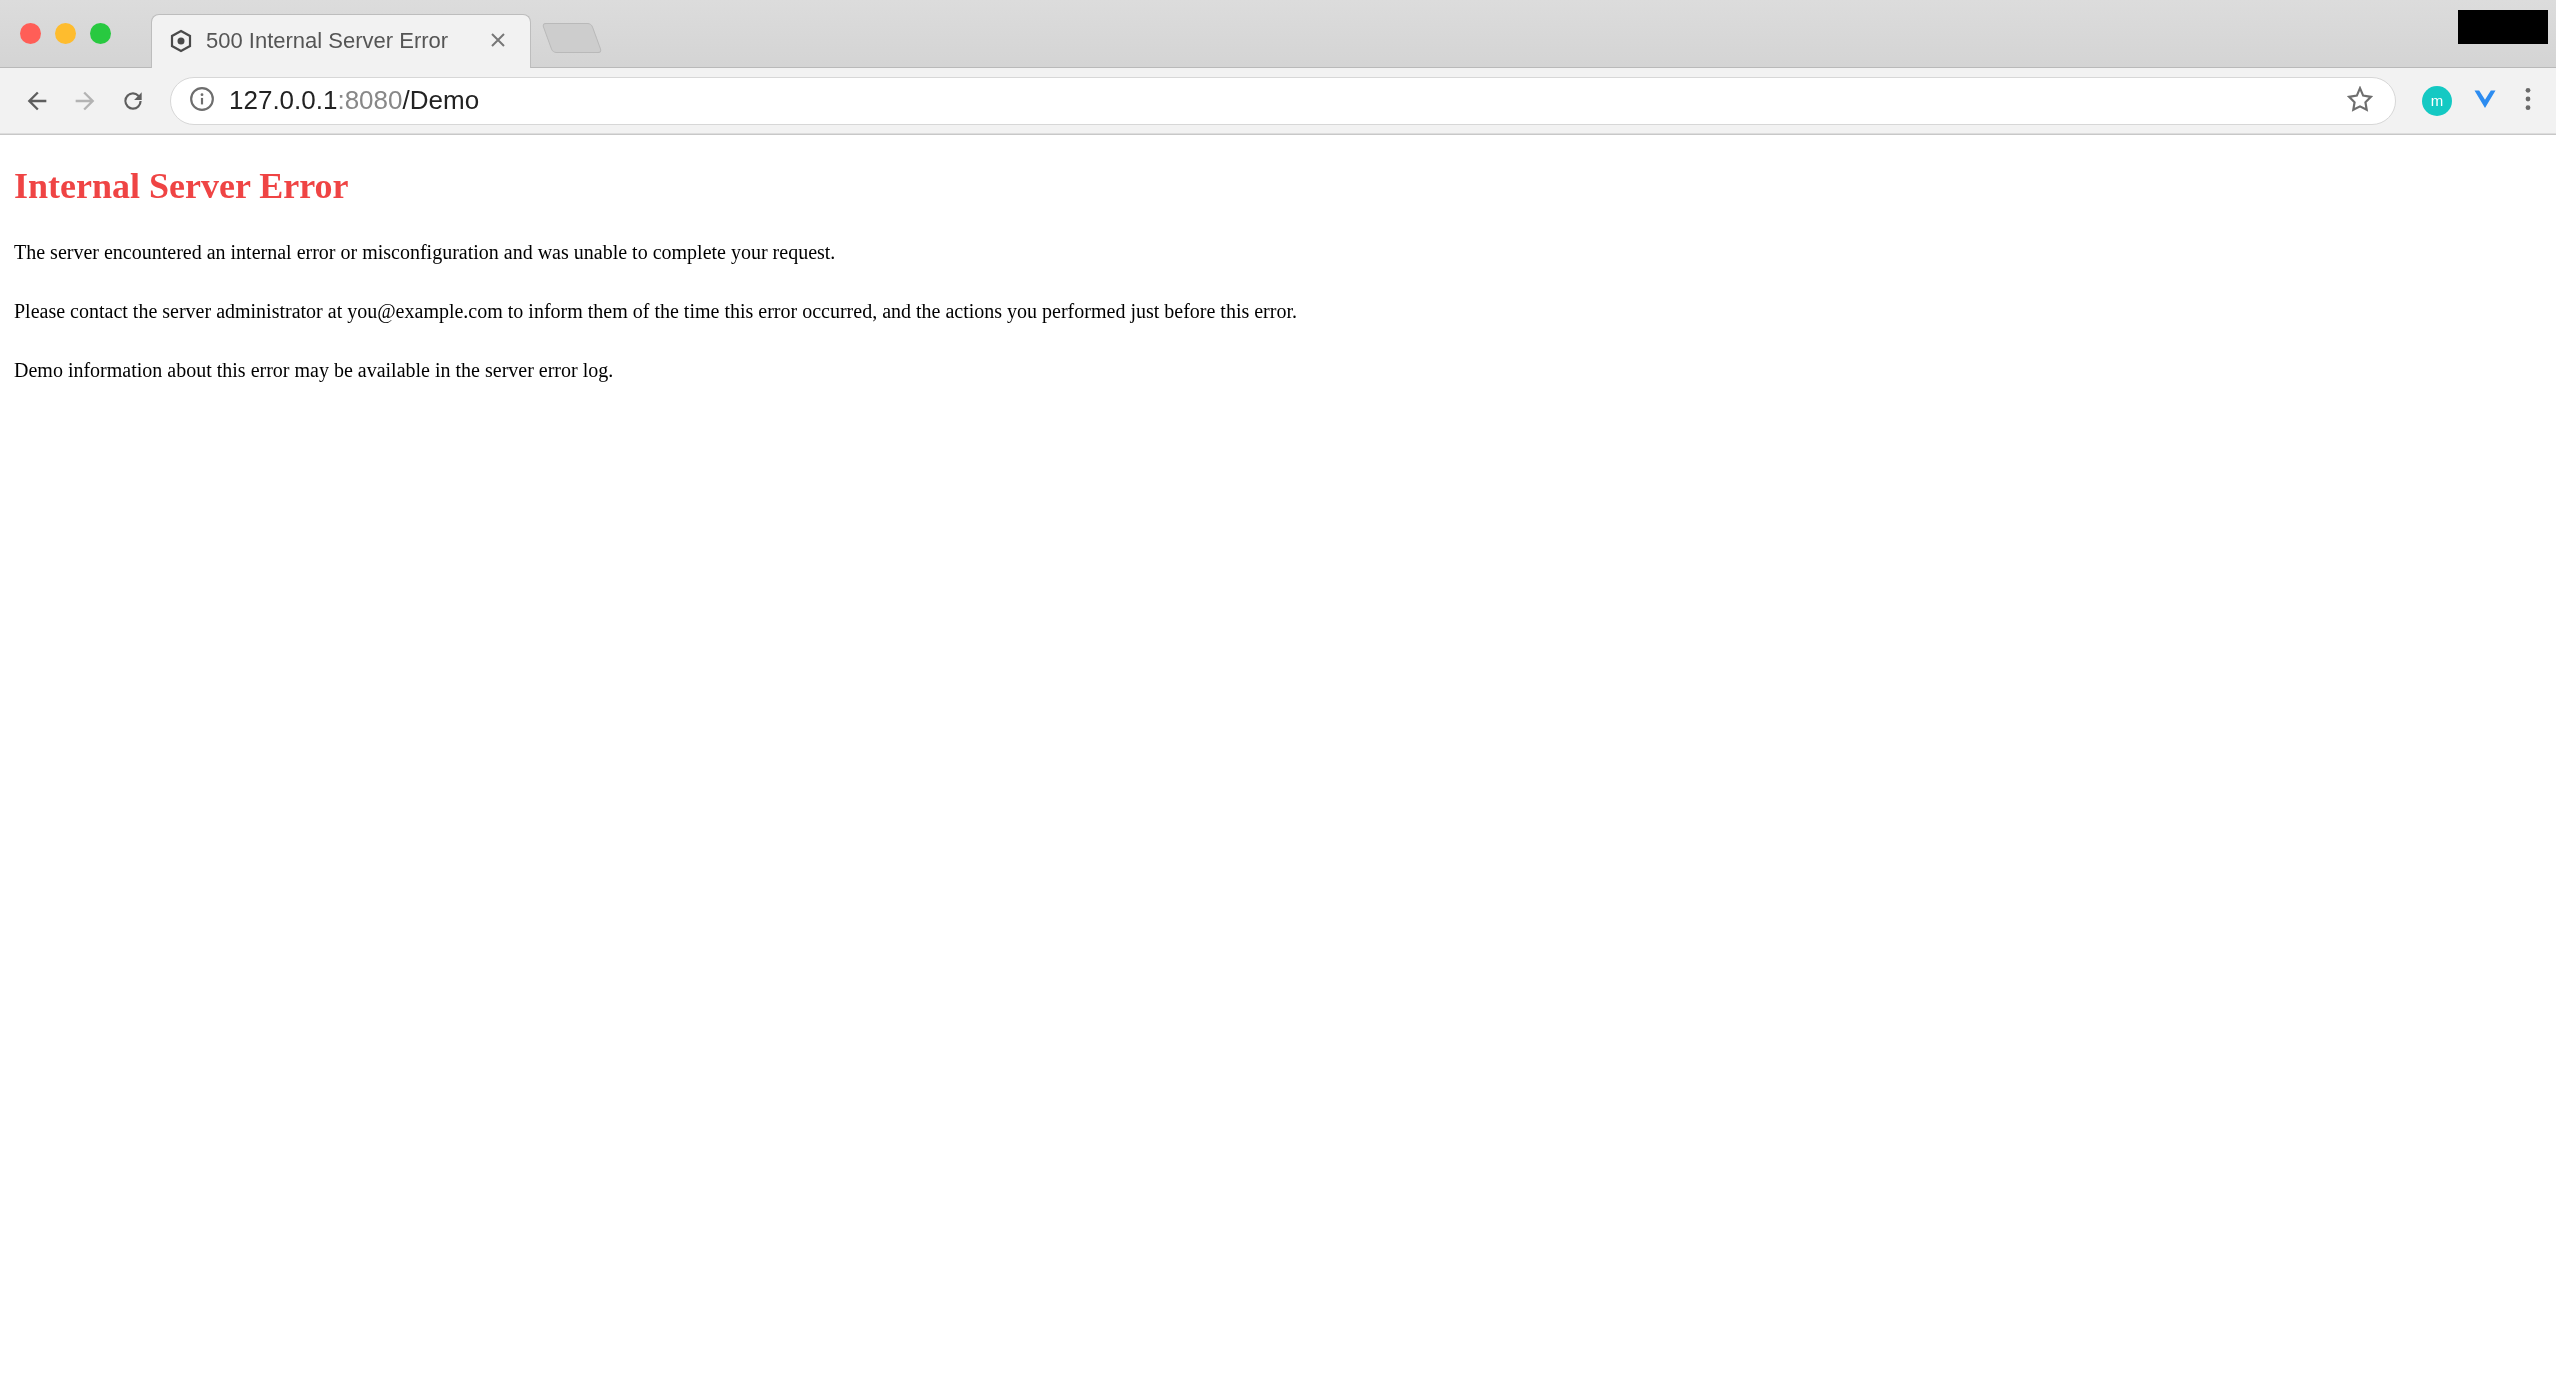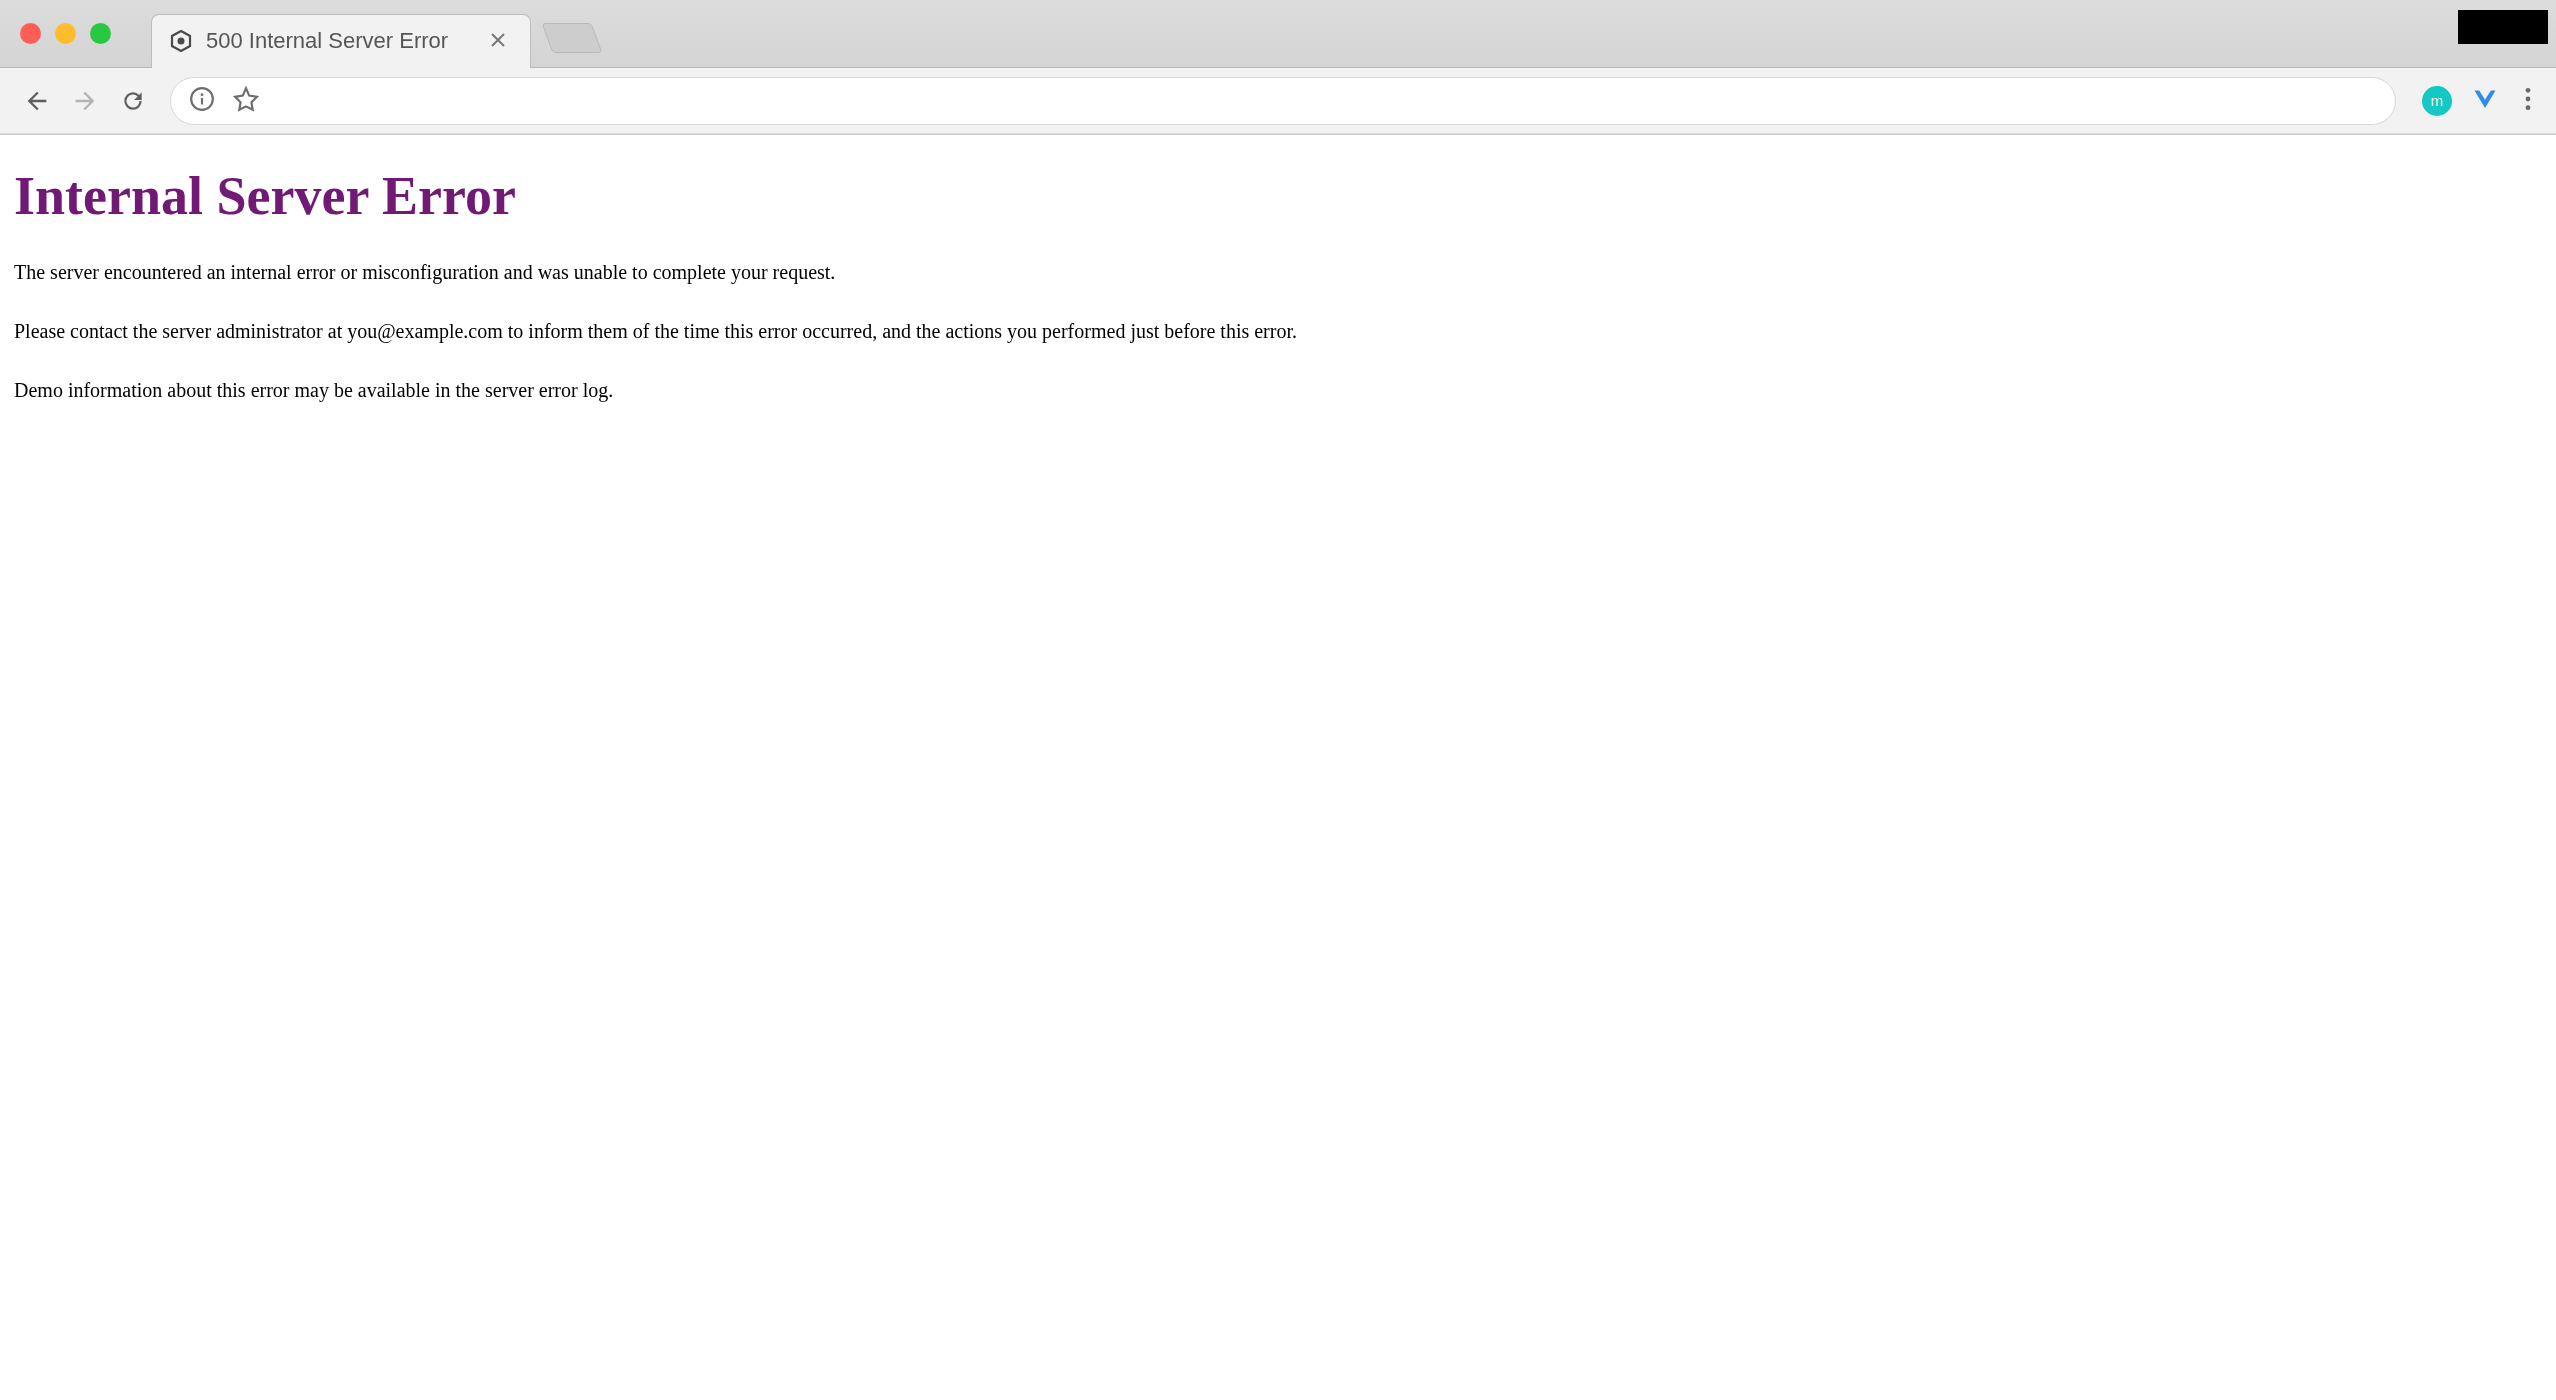--- a/index.html
+++ b/index.html
@@ -168,24 +168,24 @@
       color: #6a6a6a;
       cursor: pointer;
       padding: 8px;
       margin-left: 8px;
     }
     .content {
       padding: 14px;
       font-family: "Times New Roman", Times, serif;
     }
     .content h1 {
-      font-size: 54px;
+      font-size: 36px;
       font-weight: bold;
       margin: 16px 0 28px 0;
-      color: #701a75;
+      color: #ef4444;
     }
     .content p {
       font-size: 20px;
       line-height: 1.35;
       margin: 32px 0;
       color: #000;
     }
   </style>
 </head>
 <body>
@@ -232,20 +232,23 @@
         </svg>
     </div>
     <div class="omnibox">
       <span class="info-icon">
         <svg width="26" height="26" viewBox="0 0 24 24">
             <circle cx="12" cy="12" r="10" fill="none" stroke="currentColor" stroke-width="2"></circle>
             <circle cx="12" cy="8" r="1.3" fill="currentColor"></circle>
             <rect x="11" y="11" width="2" height="6" fill="currentColor"></rect>
           </svg>
       </span>
+      <span class="url-text">
+        <span class="host">127.0.0.1</span><span class="port">:8080</span><span class="path">/Demo</span>
+      </span>
       <span class="star-btn">
         <svg width="26" height="26" viewBox="0 0 24 24">
             <path d="M12 2l2.9 6.9L22 10l-5 5 1.2 7L12 18.8 5.8 22 7 15l-5-5 7.1-1.1z" fill="none" stroke="currentColor" stroke-width="2"></path>
           </svg>
       </span>
     </div>
     <div class="ext-icon">
       <div class="ext-m">m</div>
     </div>
     <div class="ext-icon">

